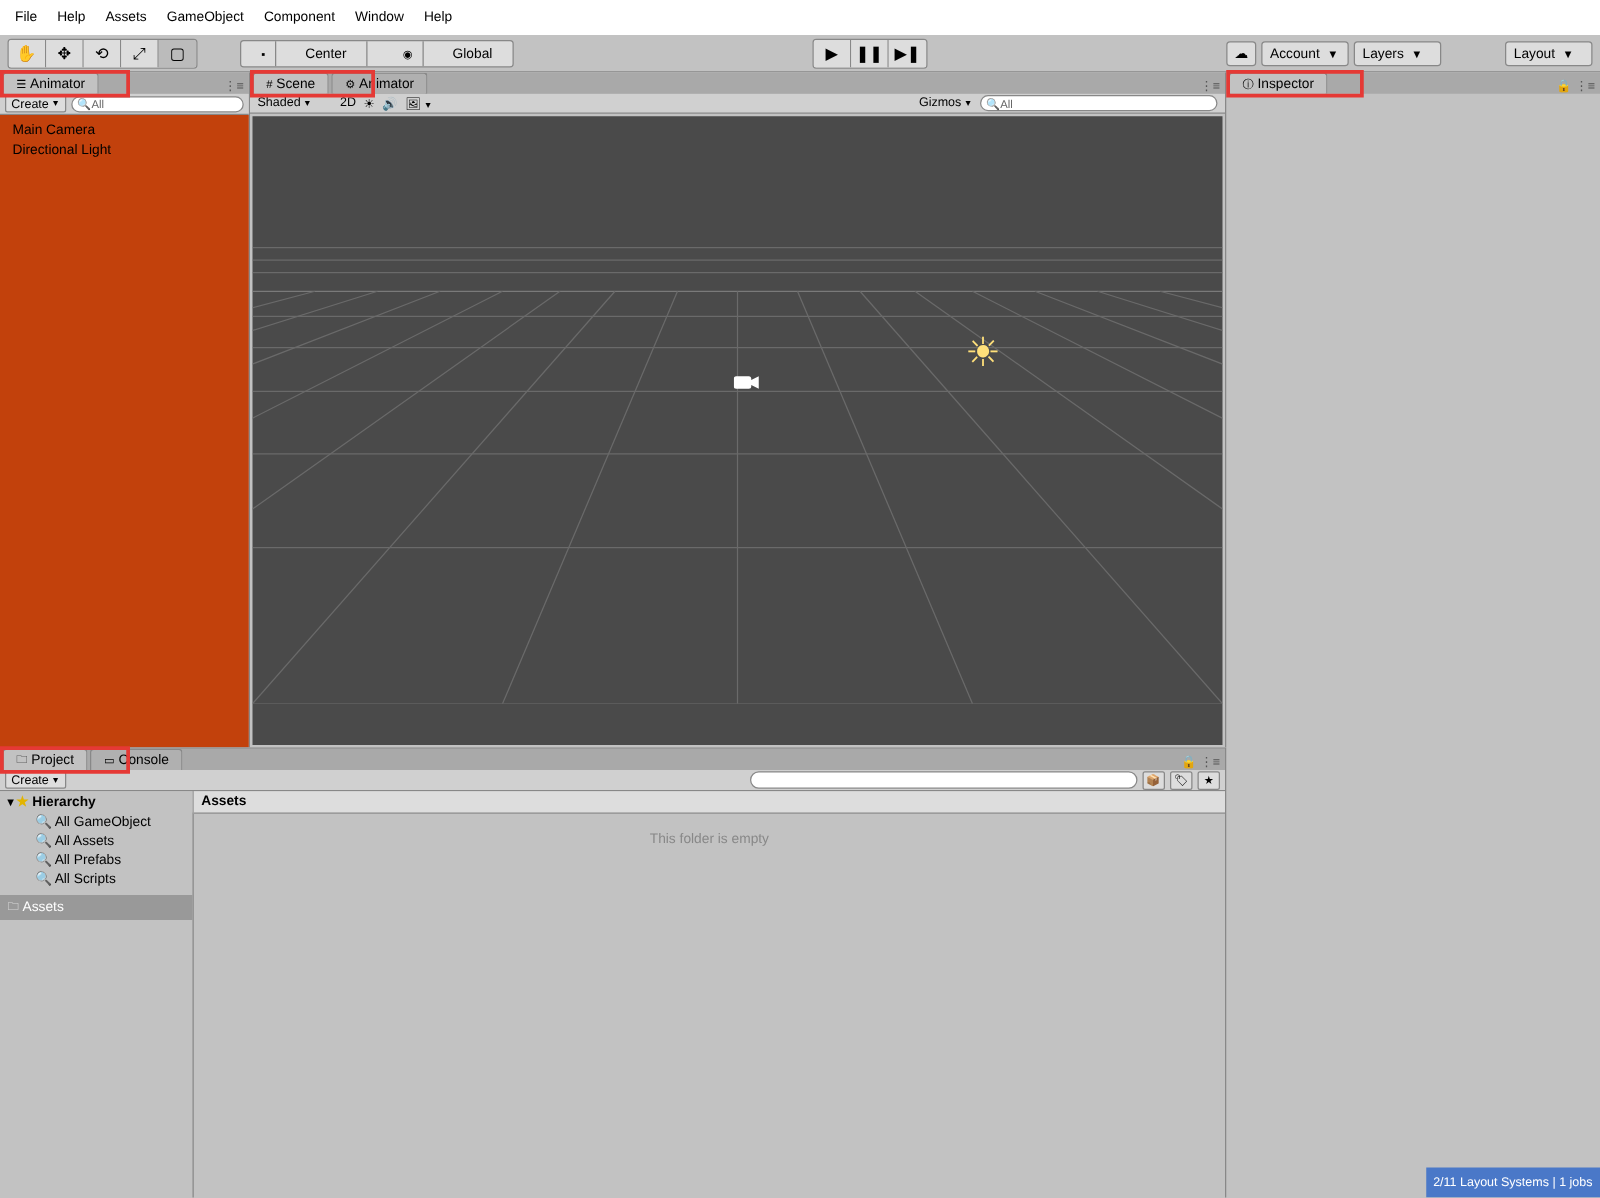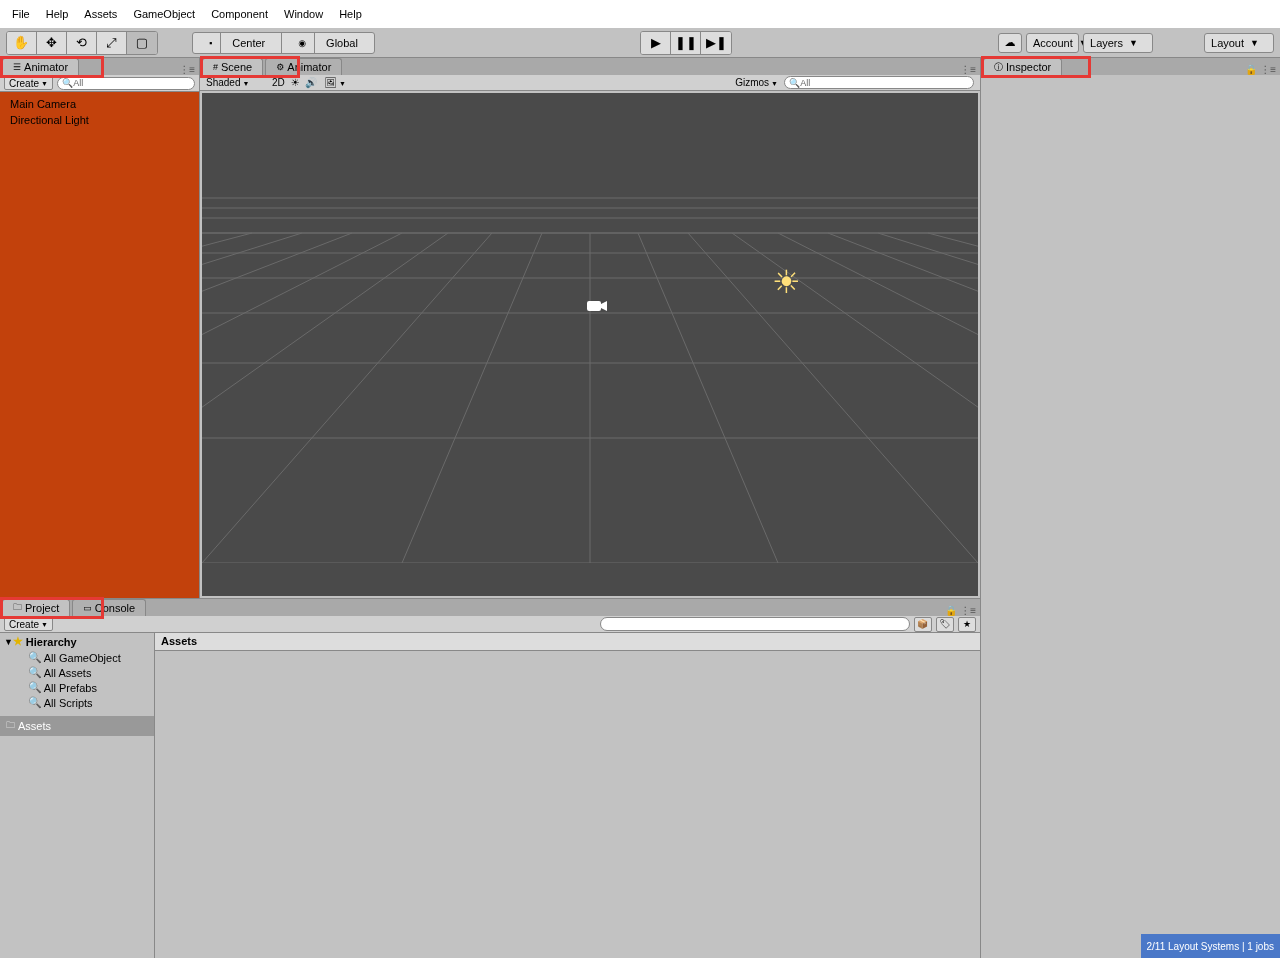--- a/index.html
+++ b/index.html
@@ -6,21 +6,21 @@
 body { width:1280px; height:958px; background:#c2c2c2; font-size:11px; color:#000; overflow:hidden; position:relative; }
 .menubar { height:28px; background:#fff; display:flex; align-items:center; padding:0 4px; gap:0; }
 .menubar span { padding:2px 8px; cursor:pointer; }
 .toolbar { height:30px; background:#c2c2c2; display:flex; align-items:center; padding:0 6px; gap:4px; border-bottom:1px solid #888; }
 .btngroup { display:flex; border:1px solid #888; border-radius:3px; overflow:hidden; background:#ddd; }
 .btngroup button { width:30px; height:22px; background:#ddd; border:none; border-right:1px solid #888; cursor:pointer; display:flex; align-items:center; justify-content:center; font-size:13px; }
 .btngroup button:last-child { border-right:none; }
 .btngroup button.active { background:#bbb; }
 .pillbtn { display:flex; border:1px solid #888; border-radius:3px; background:#ddd; height:22px; align-items:center; }
 .pillbtn span { padding:0 8px; display:flex; align-items:center; gap:3px; border-right:1px solid #888; height:100%; }
-.pillbtn span:last-child { border-right:none; }
+.pillbtn span:last-child { border-right:none;margin-left:12px; }
 .spacer { flex:1; }
 .dropbtn { height:20px; background:#ddd; border:1px solid #888; border-radius:3px; padding:0 6px; display:flex; align-items:center; gap:6px; cursor:pointer; font-size:11px; }
 .dropbtn .caret { font-size:9px; }
 .cloud { width:24px; height:20px; border:1px solid #888; border-radius:3px; background:#ddd; display:flex; align-items:center; justify-content:center; }
 .main { height:540px; display:flex; }
 .hierarchy { width:200px; background:#c2c2c2; border-right:1px solid #888; display:flex; flex-direction:column; }
 .tabrow { height:17px; background:#a9a9a9; display:flex; align-items:flex-end; position:relative; }
 .tab { height:17px; background:#c2c2c2; border:1px solid #888; border-bottom:none; border-radius:3px 3px 0 0; padding:1px 10px; display:flex; align-items:center; gap:3px; font-size:11px; margin-left:2px; }
 .tab.inactive { background:#b0b0b0; }
 .redbox { position:absolute; border:3px solid #e53935; pointer-events:none; }
@@ -88,21 +88,21 @@
       </span>
   </div>
   <div class="spacer"></div>
   <div class="btngroup">
     <button>▶</button>
     <button>❚❚</button>
     <button>▶❚</button>
   </div>
   <div class="spacer"></div>
   <div class="cloud">☁</div>
-  <div class="dropbtn" style="width:53px;">
+  <div class="dropbtn" style="width:70px;">
       <span>Account</span>
       <span class="caret">▼</span>
     </div>
   <div class="dropbtn" style="width:70px;">
       <span>Layers</span>
       <span class="caret">▼</span>
     </div>
   <div class="dropbtn" style="width:70px;margin-left:47px;">
       <span>Layout</span>
       <span class="caret">▼</span>
@@ -245,20 +245,21 @@
             <span style="color:#e2b400;">🔍</span>
             <span>All Scripts</span>
           </div>
         <div class="assets">
             <span style="font-size:9px;">🗀</span>
             <span>Assets</span>
           </div>
       </div>
       <div class="projcontent">
         <div class="crumb">Assets</div>
+        <div class="empty">This folder is empty</div>
 
       </div>
     </div>
   </div>
   <div class="insp-bottom"></div>
 </div>
 
 <div class="status">2/11 Layout Systems | 1 jobs</div>
 
 </body></html>

